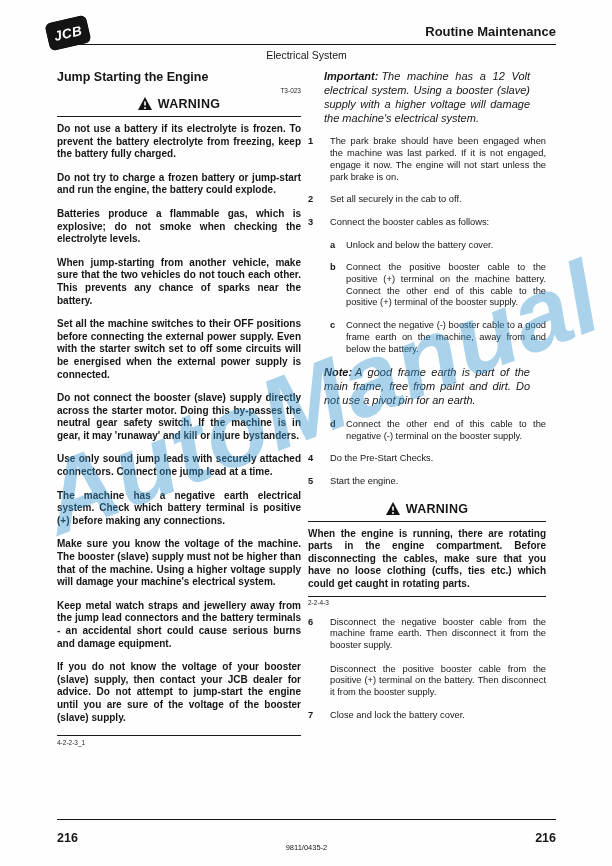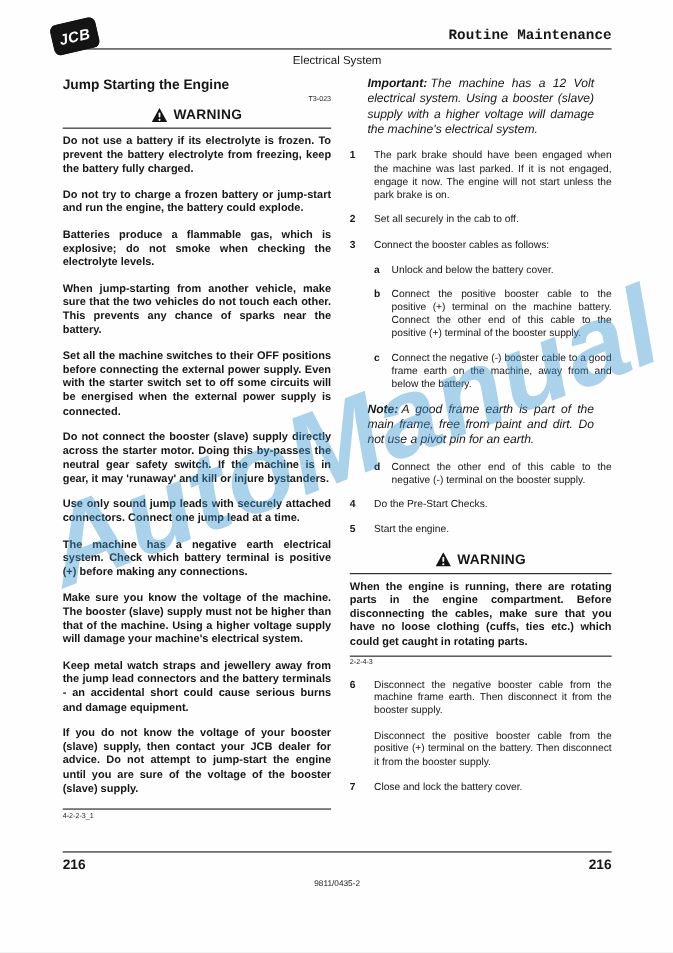--- a/index.html
+++ b/index.html
@@ -5,37 +5,37 @@
   html,body{margin:0;padding:0;background:#e8e8e8;}
   .page{
     position:relative;width:612px;height:866px;margin:0 auto;
     background:#fefefe;overflow:hidden;
     font-family:"Liberation Sans",sans-serif;color:#161616;
   }
   .content{position:absolute;left:57px;top:0;width:499px;}
 
   
   .hdr{margin-top:24px;position:relative;}
-  .hdr-title{font-size:13px;font-weight:bold;text-align:right;padding-bottom:5px;border-bottom:1.7px solid #141414;font-family:Liberation Mono, monospace;}
+  .hdr-title{font-size:13px;font-weight:bold;text-align:right;padding-bottom:5px;border-bottom:1.7px solid #141414;}
   .hdr-sub{font-size:10.5px;text-align:center;padding-top:4px;}
   .logo{
     position:absolute;left:-10px;top:-5px;width:42px;height:28px;background:#141414;
     border-radius:6px;transform:rotate(-13deg);display:flex;align-items:center;justify-content:center;
     box-shadow:inset 0 0 0 1.5px #141414;
   }
   .logo span{color:#fff;font-weight:bold;font-style:italic;font-size:13.5px;letter-spacing:.5px;}
 
   
-  .cols{display:flex;gap:17px;margin-top:9px;}
+  .cols{display:flex;gap:7px;margin-top:9px;}
   .col-l{width:244px;}
   .col-r{width:238px;}
 
   .sec-h1{font-size:12.5px;font-weight:bold;margin:0 0 3px;}
   .code-r{font-size:6.5px;color:#242424;text-align:right;margin:0 0 1px;}
-  .warn-head{display:flex;justify-content:center;align-items:center;gap:6px;
+  .warn-head{display:flex;justify-content:center;align-items:flex-start;gap:6px;
     font-size:12.5px;font-weight:bold;letter-spacing:.3px;margin:3px 0 5px;}
   .warn-head svg{display:block;}
   .rule{border:0;border-top:1.4px solid #1b1b1b;margin:0;}
   .warn-body{padding-top:6px;}
   .bold-p{font-size:10px;font-weight:bold;line-height:1.26;text-align:justify;margin:0 0 11px;}
   .end-code{font-size:6.5px;color:#242424;margin:3px 0 0;}
 
   .imp,.note{font-size:11px;font-style:italic;line-height:1.26;text-align:justify;margin:0 16px 11px;}
   .lbl{font-weight:bold;margin-right:3px;}
   .step{display:flex;margin:0 0 11px;font-size:9.3px;line-height:1.26;}
@@ -43,22 +43,22 @@
   .step .t{flex:1;text-align:justify;}
   .step .t p{margin:0 0 11px;}
   .step .t p:last-child{margin-bottom:0;margin-top:12px;}
   .sub{margin-left:22px;}
   .sub .n{width:16px;}
   .w2-head{margin:14px 0 5px;}
   .w2-p{padding-top:6px;margin-bottom:5px;}
   .w2-code{font-size:6.5px;color:#242424;margin:2px 0 11px;}
 
   
-  .foot{position:absolute;left:57px;width:499px;top:774px;border-top:1.6px solid #141414;
-    display:flex;justify-content:space-between;align-items:flex-start;padding-top:4px;}
+  .foot{position:absolute;left:57px;width:499px;top:819px;border-top:1.6px solid #141414;
+    display:flex;justify-content:space-between;align-items:center;padding-top:4px;}
   .foot .pg{font-size:12.5px;font-weight:bold;}
   .foot .pub{font-size:7.5px;margin-top:19px;}
 
   
   .watermark{
     position:absolute;left:46px;top:446px;transform:rotate(-21deg);transform-origin:0 50%;
     font-size:101px;font-weight:bold;font-style:italic;white-space:nowrap;
     letter-spacing:1px;pointer-events:none;z-index:6;color:rgba(54,152,209,.42);
   }
 </style>

